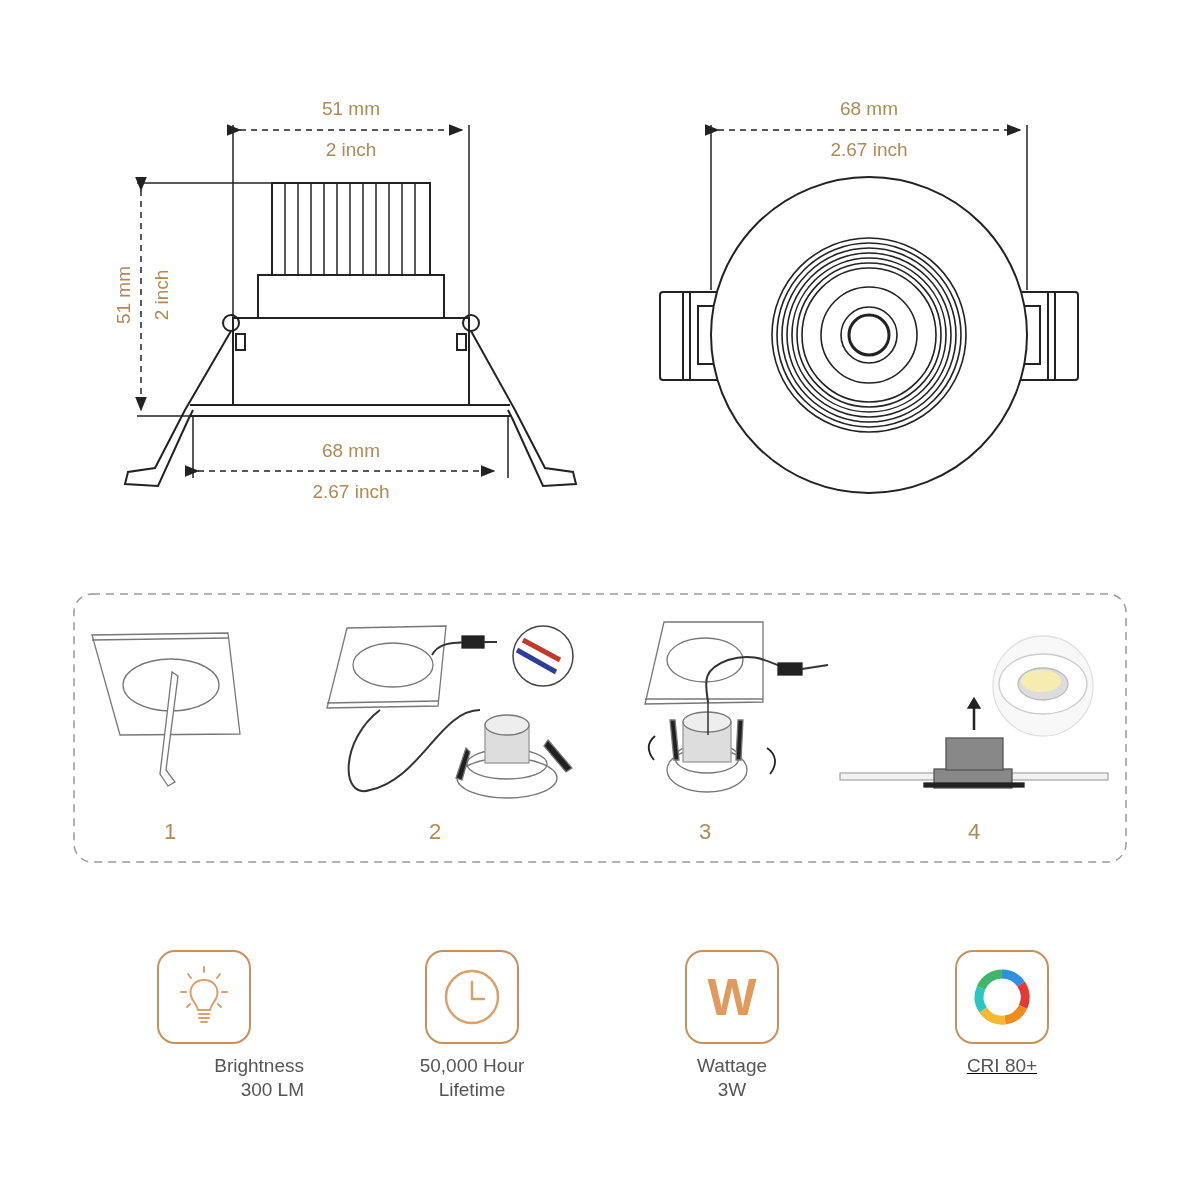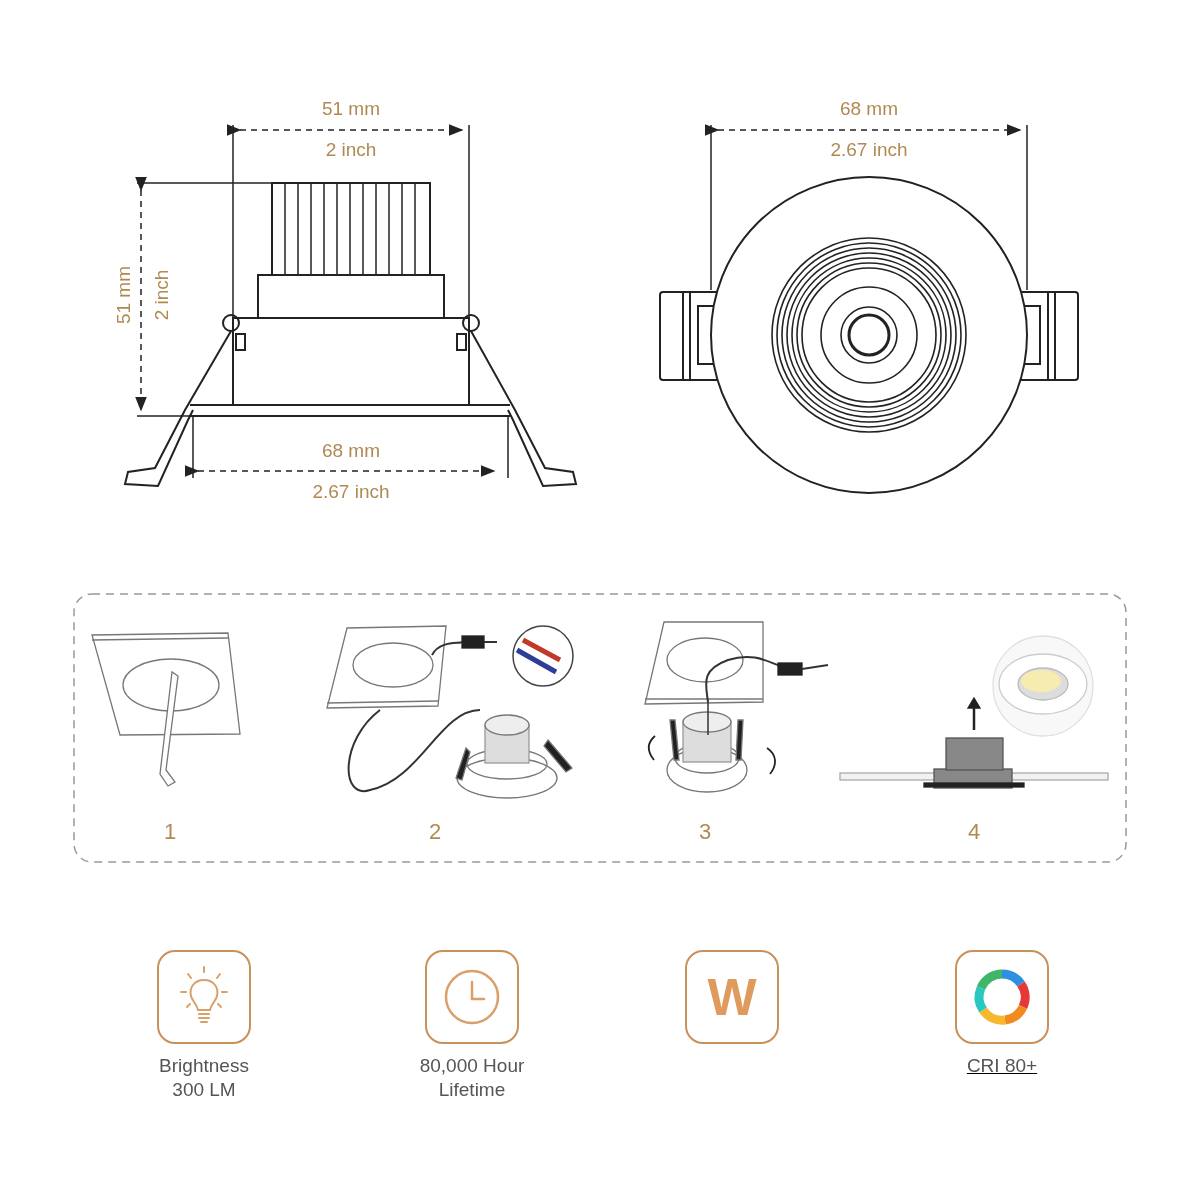--- a/index.html
+++ b/index.html
@@ -163,21 +163,21 @@
 <div class="dim" style="left:291px;top:440px;width:120px;">68 mm</div>
 <div class="dim" style="left:281px;top:481px;width:140px;">2.67 inch</div>
 <div class="dim" style="left:809px;top:98px;width:120px;">68 mm</div>
 <div class="dim" style="left:799px;top:139px;width:140px;">2.67 inch</div>
 
 <div class="step-num" style="left:150px;top:819px;">1</div>
 <div class="step-num" style="left:415px;top:819px;">2</div>
 <div class="step-num" style="left:685px;top:819px;">3</div>
 <div class="step-num" style="left:954px;top:819px;">4</div>
 
-<div class="feature" style="left:104px;top:950px;">
+<div class="feature" style="left:104px;top:950px;text-align:right;">
   <div class="box">
     <svg width="90" height="90" viewBox="0 0 90 90">
       <g stroke="#d9a06a" stroke-width="2" fill="none" stroke-linecap="round">
         <path d="M45 28 C 35 28, 30 36, 32 44 C 33 49, 38 52, 39 58 L51 58 C 52 52, 57 49, 58 44 C 60 36, 55 28, 45 28 z"></path>
         <line x1="40" y1="62" x2="50" y2="62"></line>
           <line x1="40" y1="66" x2="50" y2="66"></line>
           <line x1="42" y1="70" x2="48" y2="70"></line>
         <line x1="45" y1="15" x2="45" y2="20"></line>
         <line x1="29" y1="22" x2="32" y2="26"></line>
           <line x1="61" y1="22" x2="58" y2="26"></line>
@@ -198,28 +198,32 @@
   <div class="box">
     <svg width="90" height="90" viewBox="0 0 90 90">
       <g stroke="#d9a06a" stroke-width="2.5" fill="none" stroke-linecap="round">
         <circle cx="45" cy="45" r="26"></circle>
         <line x1="45" y1="30" x2="45" y2="47"></line>
         <line x1="45" y1="47" x2="57" y2="47"></line>
       </g>
     </svg>
   </div>
   <div class="label">
-    <div>80,000 Hour</div>
+    <div>50,000 Hour</div>
     <div>Lifetime</div>
   </div>
 </div>
 
 <div class="feature" style="left:632px;top:950px;">
   <div class="box">
     <div style="position:absolute;left:0;top:0;width:90px;height:90px;line-height:90px;text-align:center;font-size:52px;font-weight:bold;color:#e09a5c;font-family:'Liberation Sans',sans-serif;">W</div>
+  </div>
+  <div class="label">
+    <div>Wattage</div>
+    <div>3W</div>
   </div>
 </div>
 
 <div class="feature" style="left:902px;top:950px;text-decoration:underline;">
   <div class="box">
     <svg width="90" height="90" viewBox="0 0 90 90">
       <g fill="none" stroke-width="9">
         <path d="M45 22 A23 23 0 0 1 64 32" stroke="#2f8fe0"></path>
         <path d="M64 32 A23 23 0 0 1 66 55" stroke="#e53935"></path>
         <path d="M66 55 A23 23 0 0 1 48 68" stroke="#f08c1e"></path>

